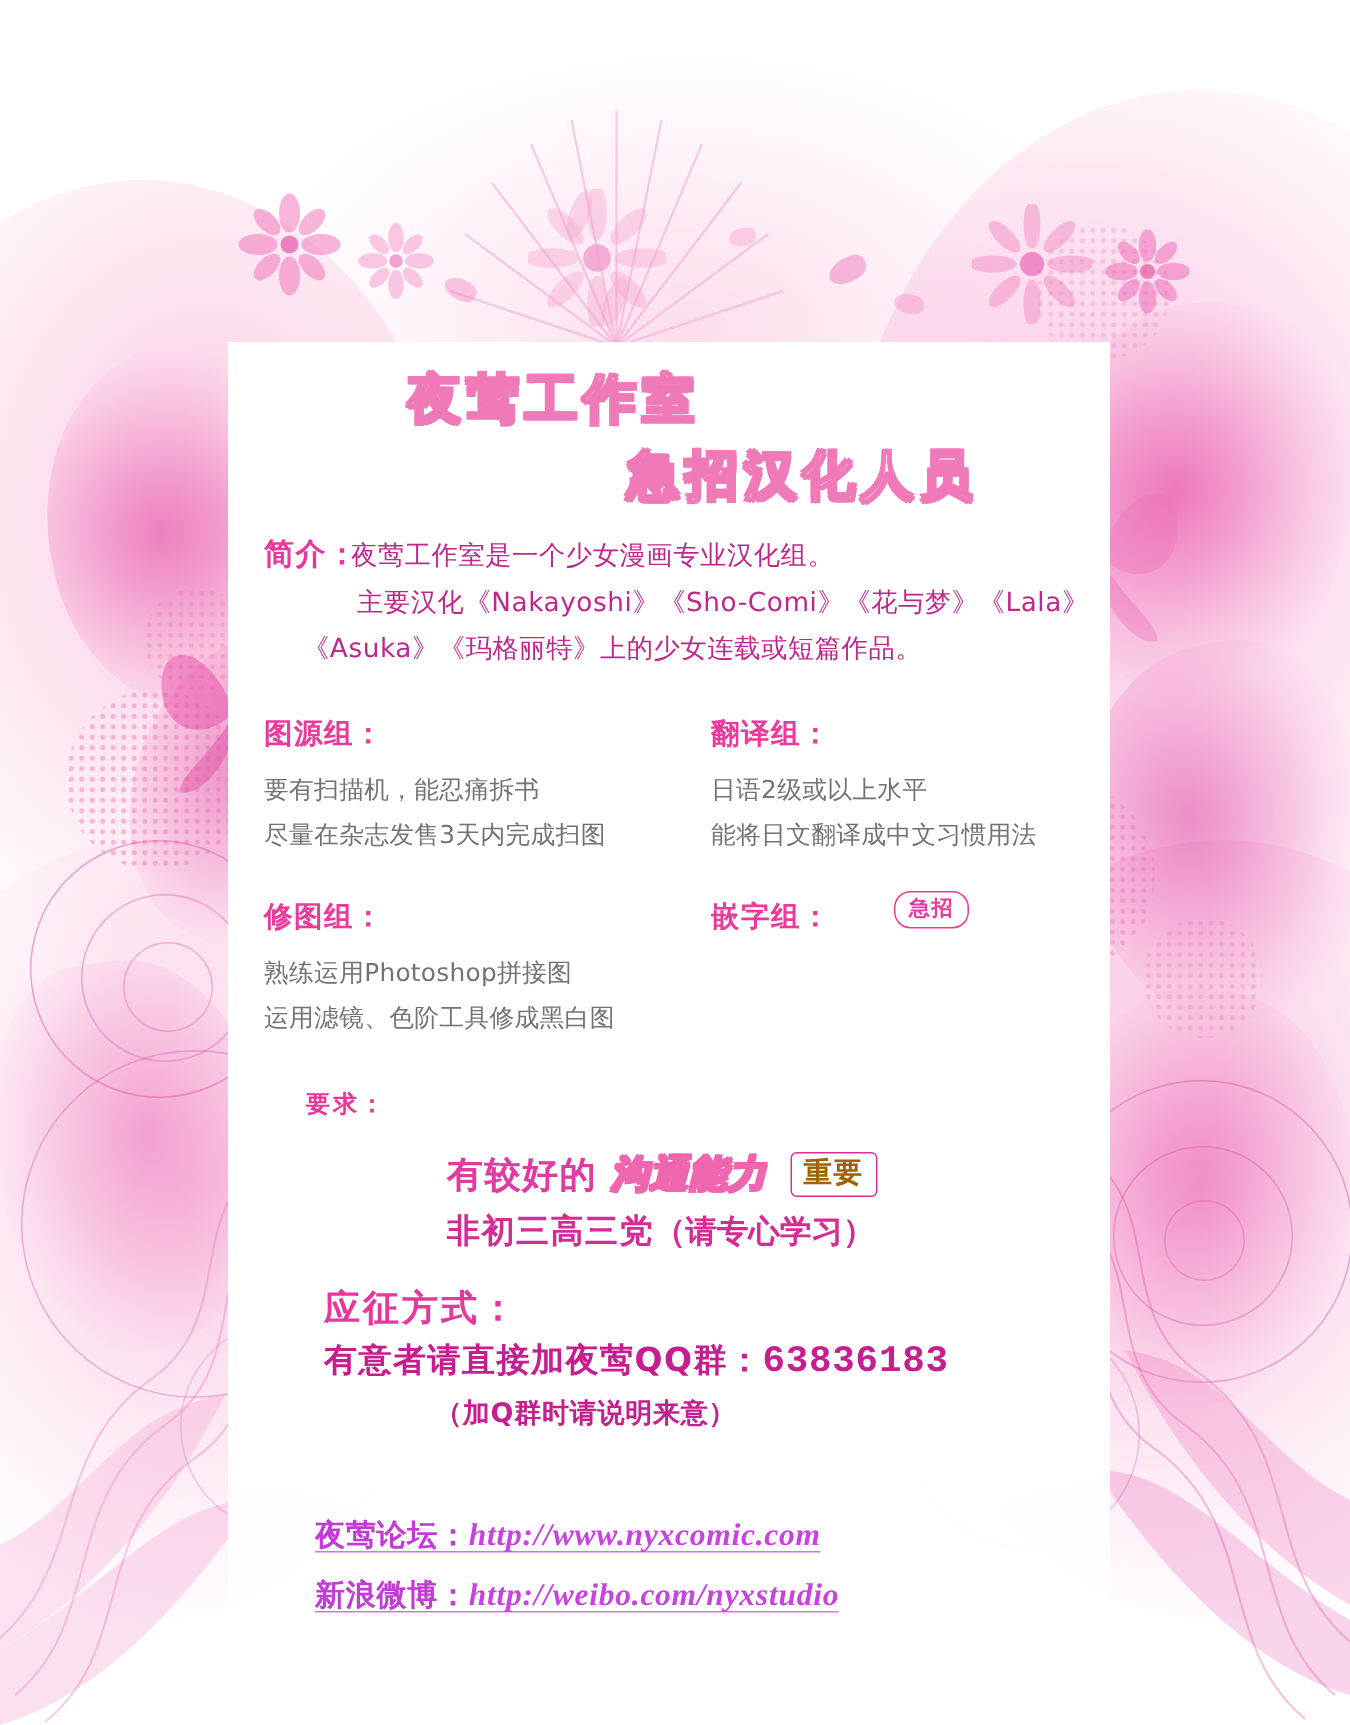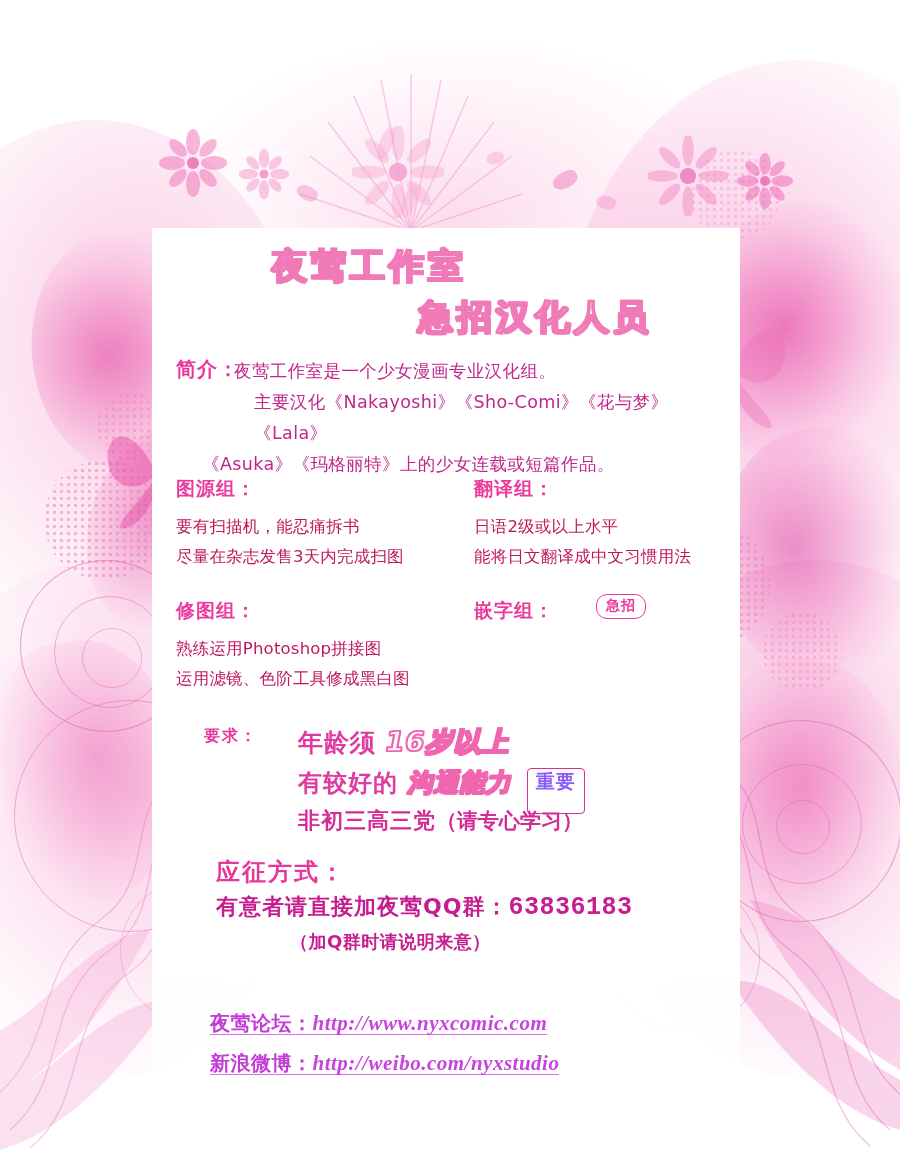--- a/index.html
+++ b/index.html
@@ -112,35 +112,35 @@
     left: 234px;
     top: 356px;
     width: 500px;
     color: #c0268c;
     font-family: "DejaVu Sans", sans-serif;
     font-size: 17.5px;
     line-height: 31px;
     letter-spacing: 0.4px;
     z-index: 6;
   }
-  .intro-body .ln2 { margin-left: 20px; }
+  .intro-body .ln2 { margin-left: 4px; }
   .intro-body .ln3 { margin-left: -32px; }
 
   .col-head {
     position: absolute;
     color: #ea3b9d;
     font-family: "DejaVu Sans", sans-serif;
     font-weight: bold;
     font-size: 19px;
     letter-spacing: 1px;
     z-index: 6;
   }
   .col-body {
     position: absolute;
-    color: #be185d;
+    color: #737373;
     font-family: "DejaVu Sans", sans-serif;
     font-size: 16.5px;
     line-height: 30px;
     letter-spacing: 0.2px;
     z-index: 6;
   }
 
   #h-source   { left: 176px; top: 476px; }
   #b-source   { left: 176px; top: 512px; width: 290px; }
   #h-trans    { left: 474px; top: 476px; }
@@ -212,24 +212,24 @@
     -webkit-text-stroke: 1.4px #ef66ae;
     text-shadow:
       -1.2px -1.2px 0 #ef66ae, 1.2px -1.2px 0 #ef66ae,
       -1.2px  1.2px 0 #ef66ae, 1.2px  1.2px 0 #ef66ae;
     font-size: 25px;
     font-style: italic;
   }
   .important-badge {
     display: inline-block;
     margin-left: 6px;
-    padding: 0px 8px 18px 8px;
+    padding: 0px 8px 2px 8px;
     border: 1.6px solid #d92f96;
     border-radius: 4px;
-    color: #8b5cf6;
+    color: #a16207;
     font-size: 19px;
     letter-spacing: 1px;
     vertical-align: 3px;
   }
   #req3 {
     position: absolute;
     left: 298px;
     top: 806px;
     color: #d42b95;
     font-family: "DejaVu Sans", sans-serif;
@@ -509,24 +509,20 @@
   <div class="col-head" id="h-retouch">修图组：</div>
   <div class="col-body" id="b-retouch">
     <div>熟练运用Photoshop拼接图</div>
     <div>运用滤镜、色阶工具修成黑白图</div>
   </div>
 
   <div class="col-head" id="h-typeset">嵌字组：</div>
   <div class="urgent-badge">急招</div>
 
   <div id="req-label">要求：</div>
-  <div id="req1">
-    <span>年龄须</span>
-    <span class="outl">16岁以上</span>
-  </div>
   <div id="req2">
     <span>有较好的</span>
     <span class="outl">沟通能力</span>
     <span class="important-badge">重要</span>
   </div>
   <div id="req3">
     <span>非初三高三党</span><span class="note">（请专心学习）</span>
   </div>
 
   <div id="apply-label">应征方式：</div>

